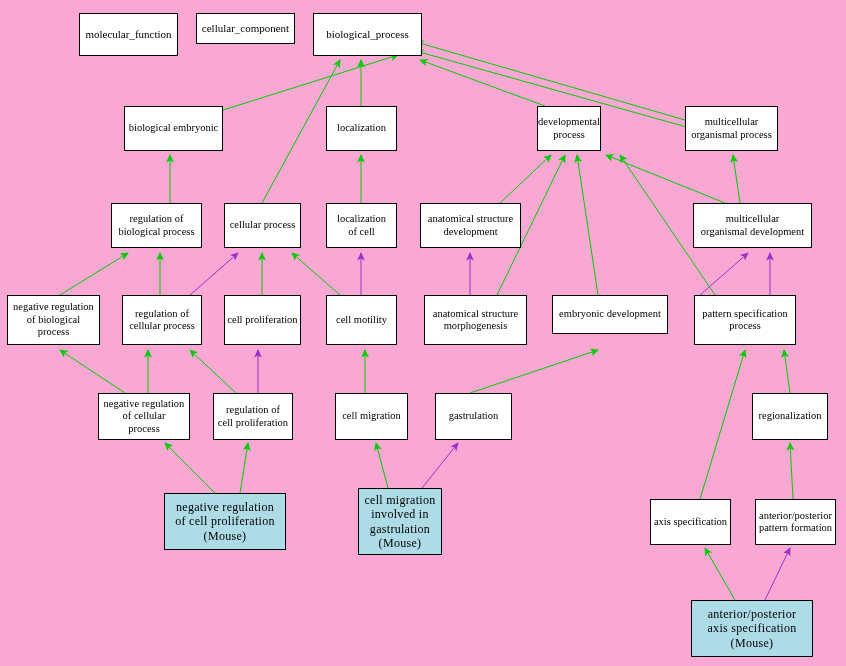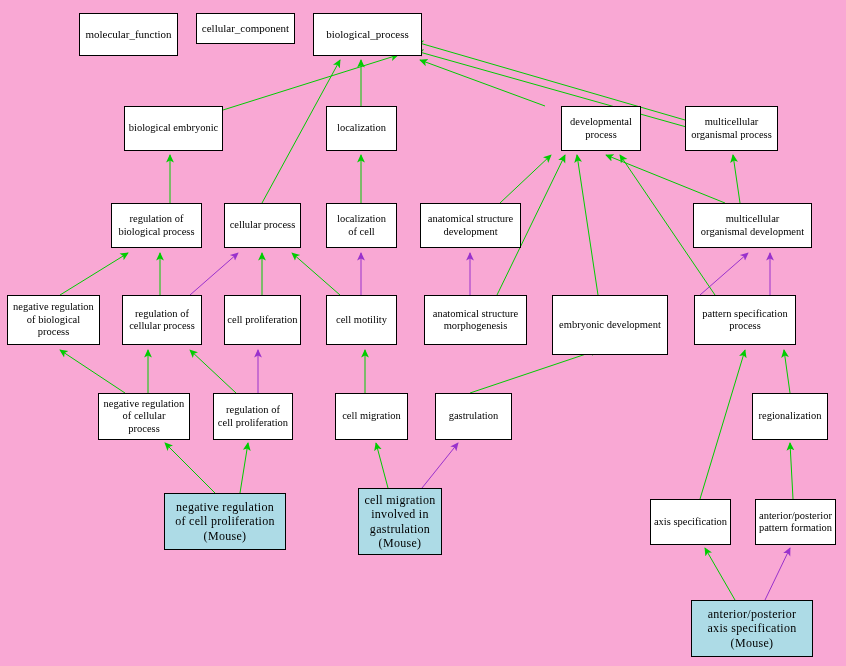--- a/index.html
+++ b/index.html
@@ -102,21 +102,21 @@
         <path d="M 735,600 L 705,548" fill="none" stroke="#00cc00" stroke-width="1" marker-end="url(#arrow-is-a)"></path>
         <path d="M 765,600 L 790,548" fill="none" stroke="#9932cc" stroke-width="1" marker-end="url(#arrow-part-of)"></path>
       </g>
   </svg>
   <div id="nodes-group">
       <div class="go-node root" style="left: 79px; top: 13px; width: 99px; height: 43px;"><span>molecular_function</span></div>
       <div class="go-node root" style="left: 196px; top: 13px; width: 99px; height: 31px;"><span>cellular_component</span></div>
       <div class="go-node root" style="left: 313px; top: 13px; width: 109px; height: 43px;"><span>biological_process</span></div>
       <div class="go-node term" style="left: 124px; top: 106px; width: 99px; height: 45px;"><span>biological embryonic</span></div>
       <div class="go-node term" style="left: 326px; top: 106px; width: 71px; height: 45px;"><span>localization</span></div>
-      <div class="go-node term" style="left: 561px; top: 106px; width: 80px; height: 45px;"><span>developmental
+      <div class="go-node term" style="left: 537px; top: 106px; width: 64px; height: 45px;"><span>developmental
 process</span></div>
       <div class="go-node term" style="left: 685px; top: 106px; width: 93px; height: 45px;"><span>multicellular
 organismal process</span></div>
       <div class="go-node term" style="left: 111px; top: 203px; width: 91px; height: 45px;"><span>regulation of
 biological process</span></div>
       <div class="go-node term" style="left: 224px; top: 203px; width: 77px; height: 45px;"><span>cellular process</span></div>
       <div class="go-node term" style="left: 326px; top: 203px; width: 71px; height: 45px;"><span>localization
 of cell</span></div>
       <div class="go-node term" style="left: 420px; top: 203px; width: 101px; height: 45px;"><span>anatomical structure
 development</span></div>
@@ -124,21 +124,21 @@
 organismal development</span></div>
       <div class="go-node term" style="left: 7px; top: 295px; width: 93px; height: 50px;"><span>negative regulation
 of biological
 process</span></div>
       <div class="go-node term" style="left: 122px; top: 295px; width: 80px; height: 50px;"><span>regulation of
 cellular process</span></div>
       <div class="go-node term" style="left: 224px; top: 295px; width: 77px; height: 50px;"><span>cell proliferation</span></div>
       <div class="go-node term" style="left: 326px; top: 295px; width: 71px; height: 50px; align-items: center;"><span>cell motility</span></div>
       <div class="go-node term" style="left: 424px; top: 295px; width: 103px; height: 50px;"><span>anatomical structure
 morphogenesis</span></div>
-      <div class="go-node term" style="left: 552px; top: 295px; width: 116px; height: 60px;"><span>embryonic development</span></div>
+      <div class="go-node term" style="left: 552px; top: 295px; width: 116px; height: 39px;"><span>embryonic development</span></div>
       <div class="go-node term" style="left: 694px; top: 295px; width: 102px; height: 50px;"><span>pattern specification
 process</span></div>
       <div class="go-node term" style="left: 98px; top: 393px; width: 92px; height: 47px;"><span>negative regulation
 of cellular
 process</span></div>
       <div class="go-node term" style="left: 213px; top: 393px; width: 80px; height: 47px;"><span>regulation of
 cell proliferation</span></div>
       <div class="go-node term" style="left: 335px; top: 393px; width: 73px; height: 47px;"><span>cell migration</span></div>
       <div class="go-node term" style="left: 435px; top: 393px; width: 77px; height: 47px;"><span>gastrulation</span></div>
       <div class="go-node term" style="left: 752px; top: 393px; width: 76px; height: 47px; text-align: center;"><span>regionalization</span></div>

